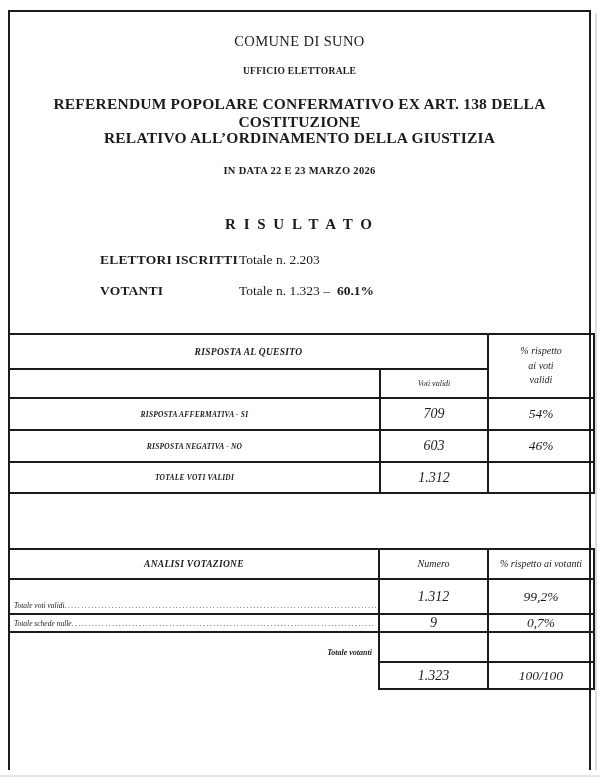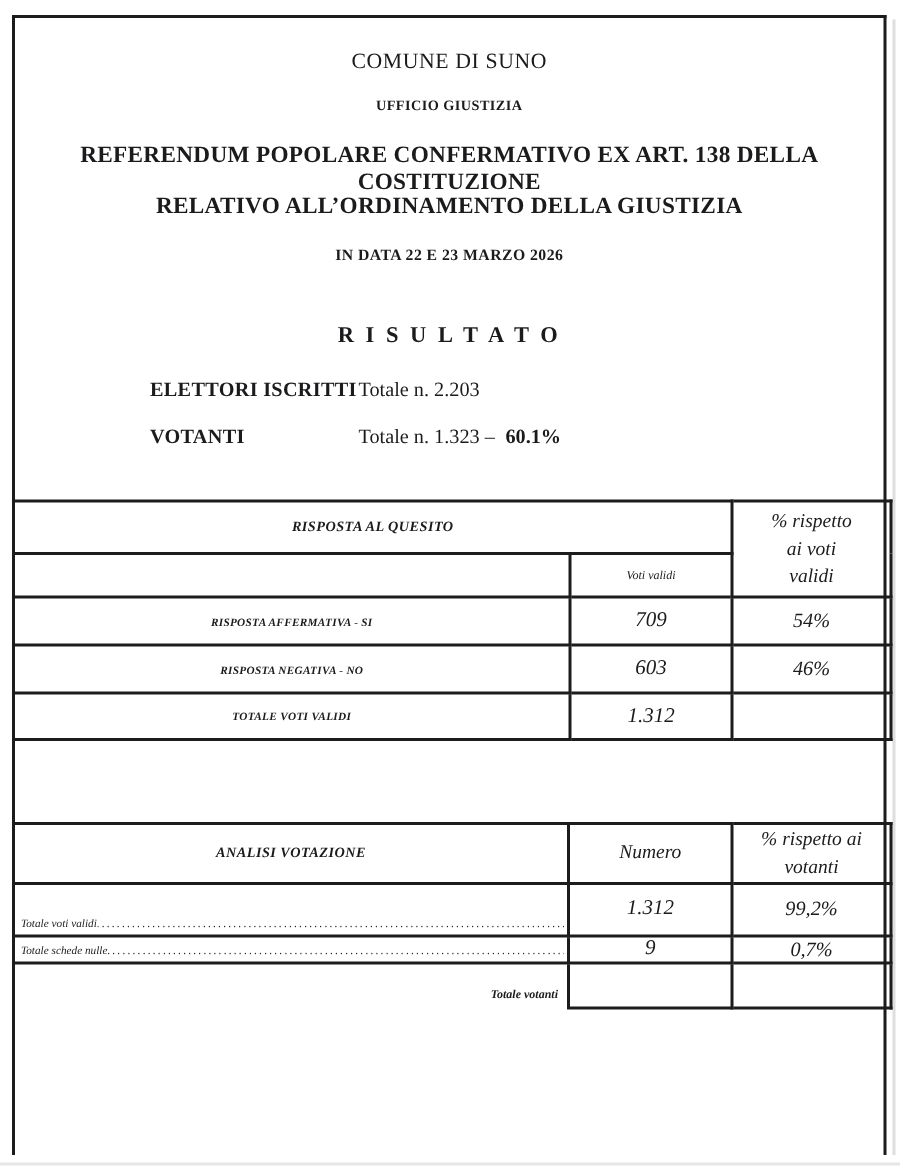--- a/index.html
+++ b/index.html
@@ -24,21 +24,21 @@
   .bold-pct { font-weight:bold; margin-left:7px; }
 
   table { position:absolute; border-collapse:collapse; table-layout:fixed;font-style:italic; }
   td { border:2px solid #1c1c1c; text-align:center; vertical-align:middle; overflow:hidden; }
 
   #t1 { left:8px; top:333px; width:585px; }
   #t2 { left:8px; top:548px; width:585px; }
 
   .th-big { font-size:9.5px; font-weight:bold; letter-spacing:.3px; }
   .th-small { font-size:8px; }
-  .th-pct { font-size:13px; line-height:1.45; white-space:pre-line;border-radius:14px; }
+  .th-pct { font-size:10px; line-height:1.45; white-space:pre-line;border-radius:14px; }
   .row-label { font-size:7.5px; font-weight:bold; letter-spacing:.2px; }
   .num { font-size:14px; }
   .pct { font-size:13.5px; }
 
   .leader-cell { vertical-align:bottom; }
   .leader { display:flex; align-items:baseline; padding:0 2px 3px 4px;
     font-size:7.5px; white-space:nowrap; text-align:left; }
   .leader .dots { flex:1; overflow:hidden; }
   .leader .dots::after { content:"........................................................................................................................................................................"; letter-spacing:1.5px; }
 
@@ -49,21 +49,21 @@
   .no-top { border-top:0; }
 </style>
 </head>
 <body>
 
 <div class="abs frame"></div>
 <div class="abs shadow-right"></div>
 <div class="abs shadow-bottom"></div>
 
 <div class="abs center-line muni">COMUNE DI SUNO</div>
-<div class="abs center-line office">UFFICIO GIUSTIZIA</div>
+<div class="abs center-line office">UFFICIO ELETTORALE</div>
 <div class="abs center-line title1">REFERENDUM POPOLARE CONFERMATIVO EX ART. 138 DELLA COSTITUZIONE</div>
 <div class="abs center-line title2">RELATIVO ALL’ORDINAMENTO DELLA GIUSTIZIA</div>
 <div class="abs center-line dateline">IN DATA 22 E 23 MARZO 2026</div>
 <div class="abs center-line risultato">R I S U L T A T O</div>
 
 <div class="abs stat-label" style="left:100px; top:252px;">ELETTORI ISCRITTI</div>
 <div class="abs stat-value" style="left:239px; top:252px;">Totale n.  2.203</div>
 
 <div class="abs stat-label" style="left:100px; top:283px;">VOTANTI</div>
 <div class="abs stat-value" style="left:239px; top:283px;"><span>Totale n. 1.323 –</span><span class="bold-pct">60.1%</span></div>
@@ -135,14 +135,19 @@
     <td class="num">9</td>
     <td class="pct">0,7%</td>
   </tr>
   <tr style="height:30px;">
     <td class="tot-votanti-cell no-bottom">
           <div class="tot-votanti">Totale votanti</div>
         </td>
     <td class="num"></td>
     <td class="pct"></td>
   </tr>
+  <tr style="height:27px;">
+    <td class="no-top no-bottom"></td>
+    <td class="num">1.323</td>
+    <td class="pct">100/100</td>
+  </tr>
 </tbody>
   </table>
 
 </body></html>

